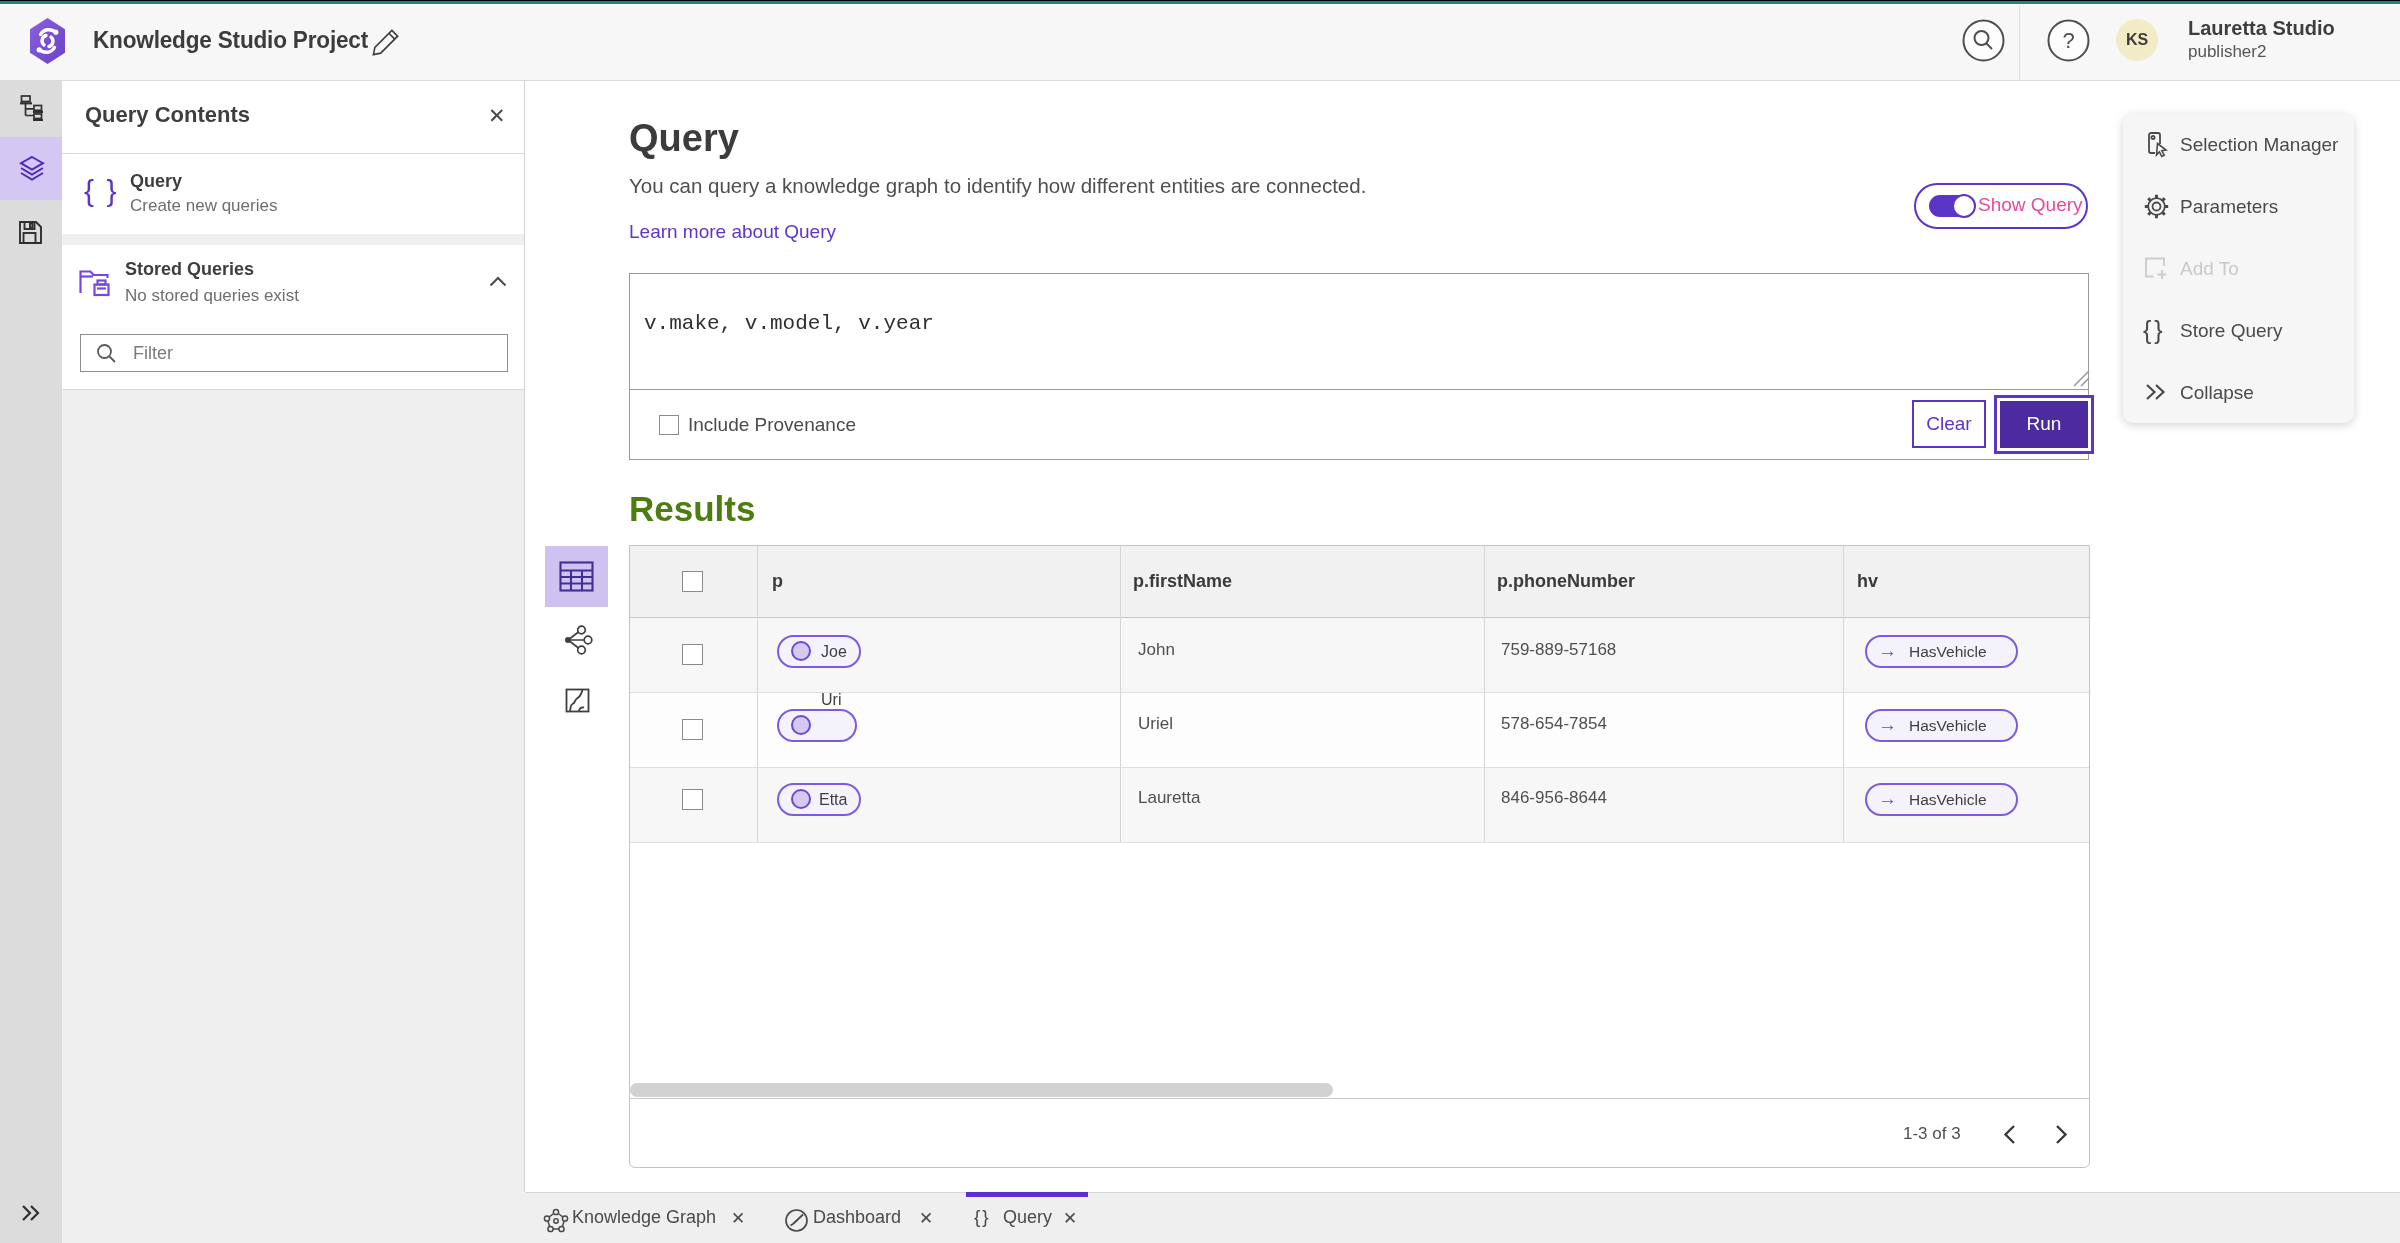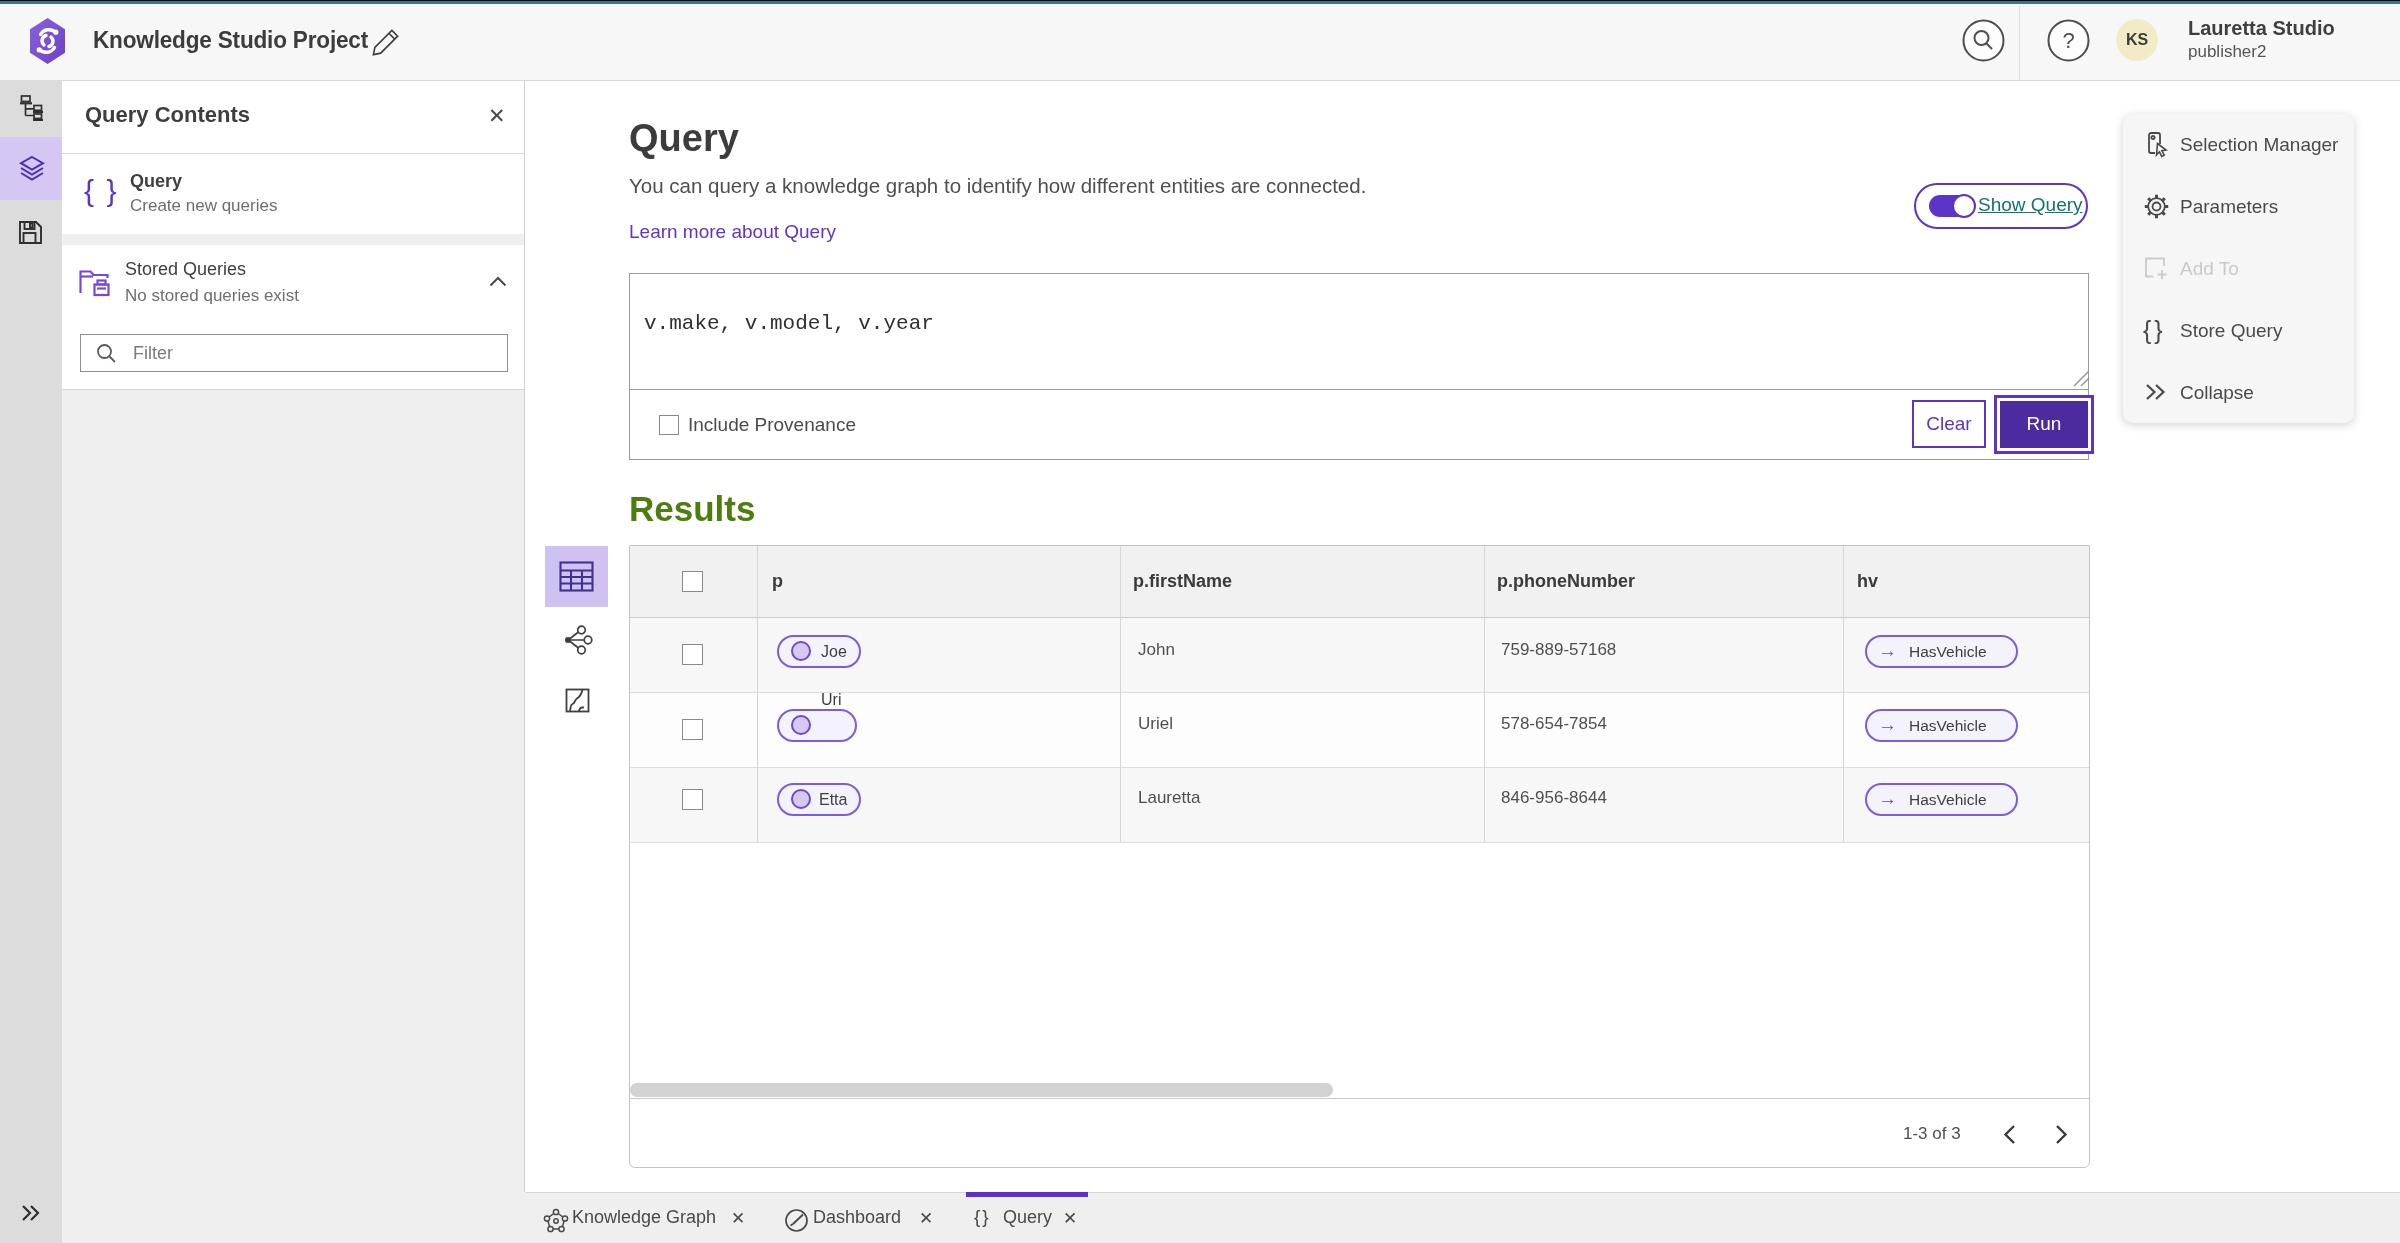--- a/index.html
+++ b/index.html
@@ -20,33 +20,33 @@
   
   #panel{left:62px;top:81px;width:463px;height:1162px;background:#efefef;border-right:1px solid #d2d2d2;box-sizing:border-box;}
   #panelhead{left:62px;top:81px;width:462px;height:72px;background:#fff;border-bottom:1px solid #d8d8d8;}
   #paneltitle{left:85px;top:102px;font-size:22px;font-weight:700;color:#3e3e3e;}
   #panelclose{left:488px;top:104px;font-size:21px;color:#4a4a4a;}
   #queryitem{left:62px;top:154px;width:462px;height:80px;background:#fff;}
   #qi-icon{left:84px;top:174px;font-size:30px;color:#5b35c8;font-weight:400;letter-spacing:5px;}
   #qi-title{left:130px;top:171px;font-size:18px;font-weight:700;color:#3e3e3e;}
   #qi-sub{left:130px;top:196px;font-size:17px;color:#6e6e6e;}
   #storedwrap{left:62px;top:245px;width:462px;height:145px;background:#fff;border-bottom:1px solid #d8d8d8;box-sizing:border-box;}
-  #sq-title{left:125px;top:259px;font-size:18px;font-weight:400;color:#3e3e3e;}
+  #sq-title{left:125px;top:259px;font-size:18px;font-weight:700;color:#3e3e3e;}
   #sq-sub{left:125px;top:286px;font-size:17px;color:#6e6e6e;}
   #filterbox{left:80px;top:334px;width:428px;height:38px;border:1px solid #8f8f8f;background:#fff;box-sizing:border-box;}
   #filterph{left:133px;top:343px;font-size:18px;color:#7b7b7b;}
   
   #main-h1{left:629px;top:117px;font-size:38px;font-weight:700;color:#3c3c3c;}
   #main-p{left:629px;top:174px;font-size:20.5px;color:#4f4f4f;}
   #main-link{left:629px;top:221px;font-size:19px;color:#5e35c9;}
   
   #showquery{left:1914px;top:183px;width:174px;height:46px;border:2px solid #5b35c8;border-radius:23px;box-sizing:border-box;background:#fff;}
   #sq-toggle{left:1929px;top:195px;width:42px;height:22px;background:#5b35c8;border-radius:11px;}
   #sq-knob{left:1952px;top:194px;width:24px;height:24px;background:#fff;border:2px solid #5b35c8;border-radius:50%;box-sizing:border-box;}
-  #sq-label{left:1978px;top:194px;font-size:19px;color:#0f766e;text-decoration:underline;}
+  #sq-label{left:1978px;top:194px;font-size:19px;color:#ec4899;}
   
   #querybox{left:629px;top:273px;width:1460px;height:187px;border:1px solid #9a9a9a;box-sizing:border-box;background:#fff;}
   #qb-divider{left:630px;top:389px;width:1458px;height:1px;background:#9a9a9a;}
   .qline{font-family:"Liberation Mono",monospace;font-size:21px;color:#2f2f2f;white-space:pre;}
   #qline1{left:644px;top:286px;}
   #qline2{left:644px;top:312px;}
   #inclbox{left:659px;top:415px;width:20px;height:20px;border:1px solid #8a8a8a;box-sizing:border-box;background:#fff;}
   #incllabel{left:688px;top:414px;font-size:19px;color:#4a4a4a;text-align:center;}
   #btn-clear{left:1912px;top:400px;width:74px;height:48px;border:2px solid #5b35c8;box-sizing:border-box;background:#fff;color:#5b35c8;font-size:19px;text-align:center;line-height:44px;}
   #btn-run{left:1994px;top:395px;width:100px;height:59px;border:3px solid #5b35c8;box-sizing:border-box;background:#fff;padding:3px;}

